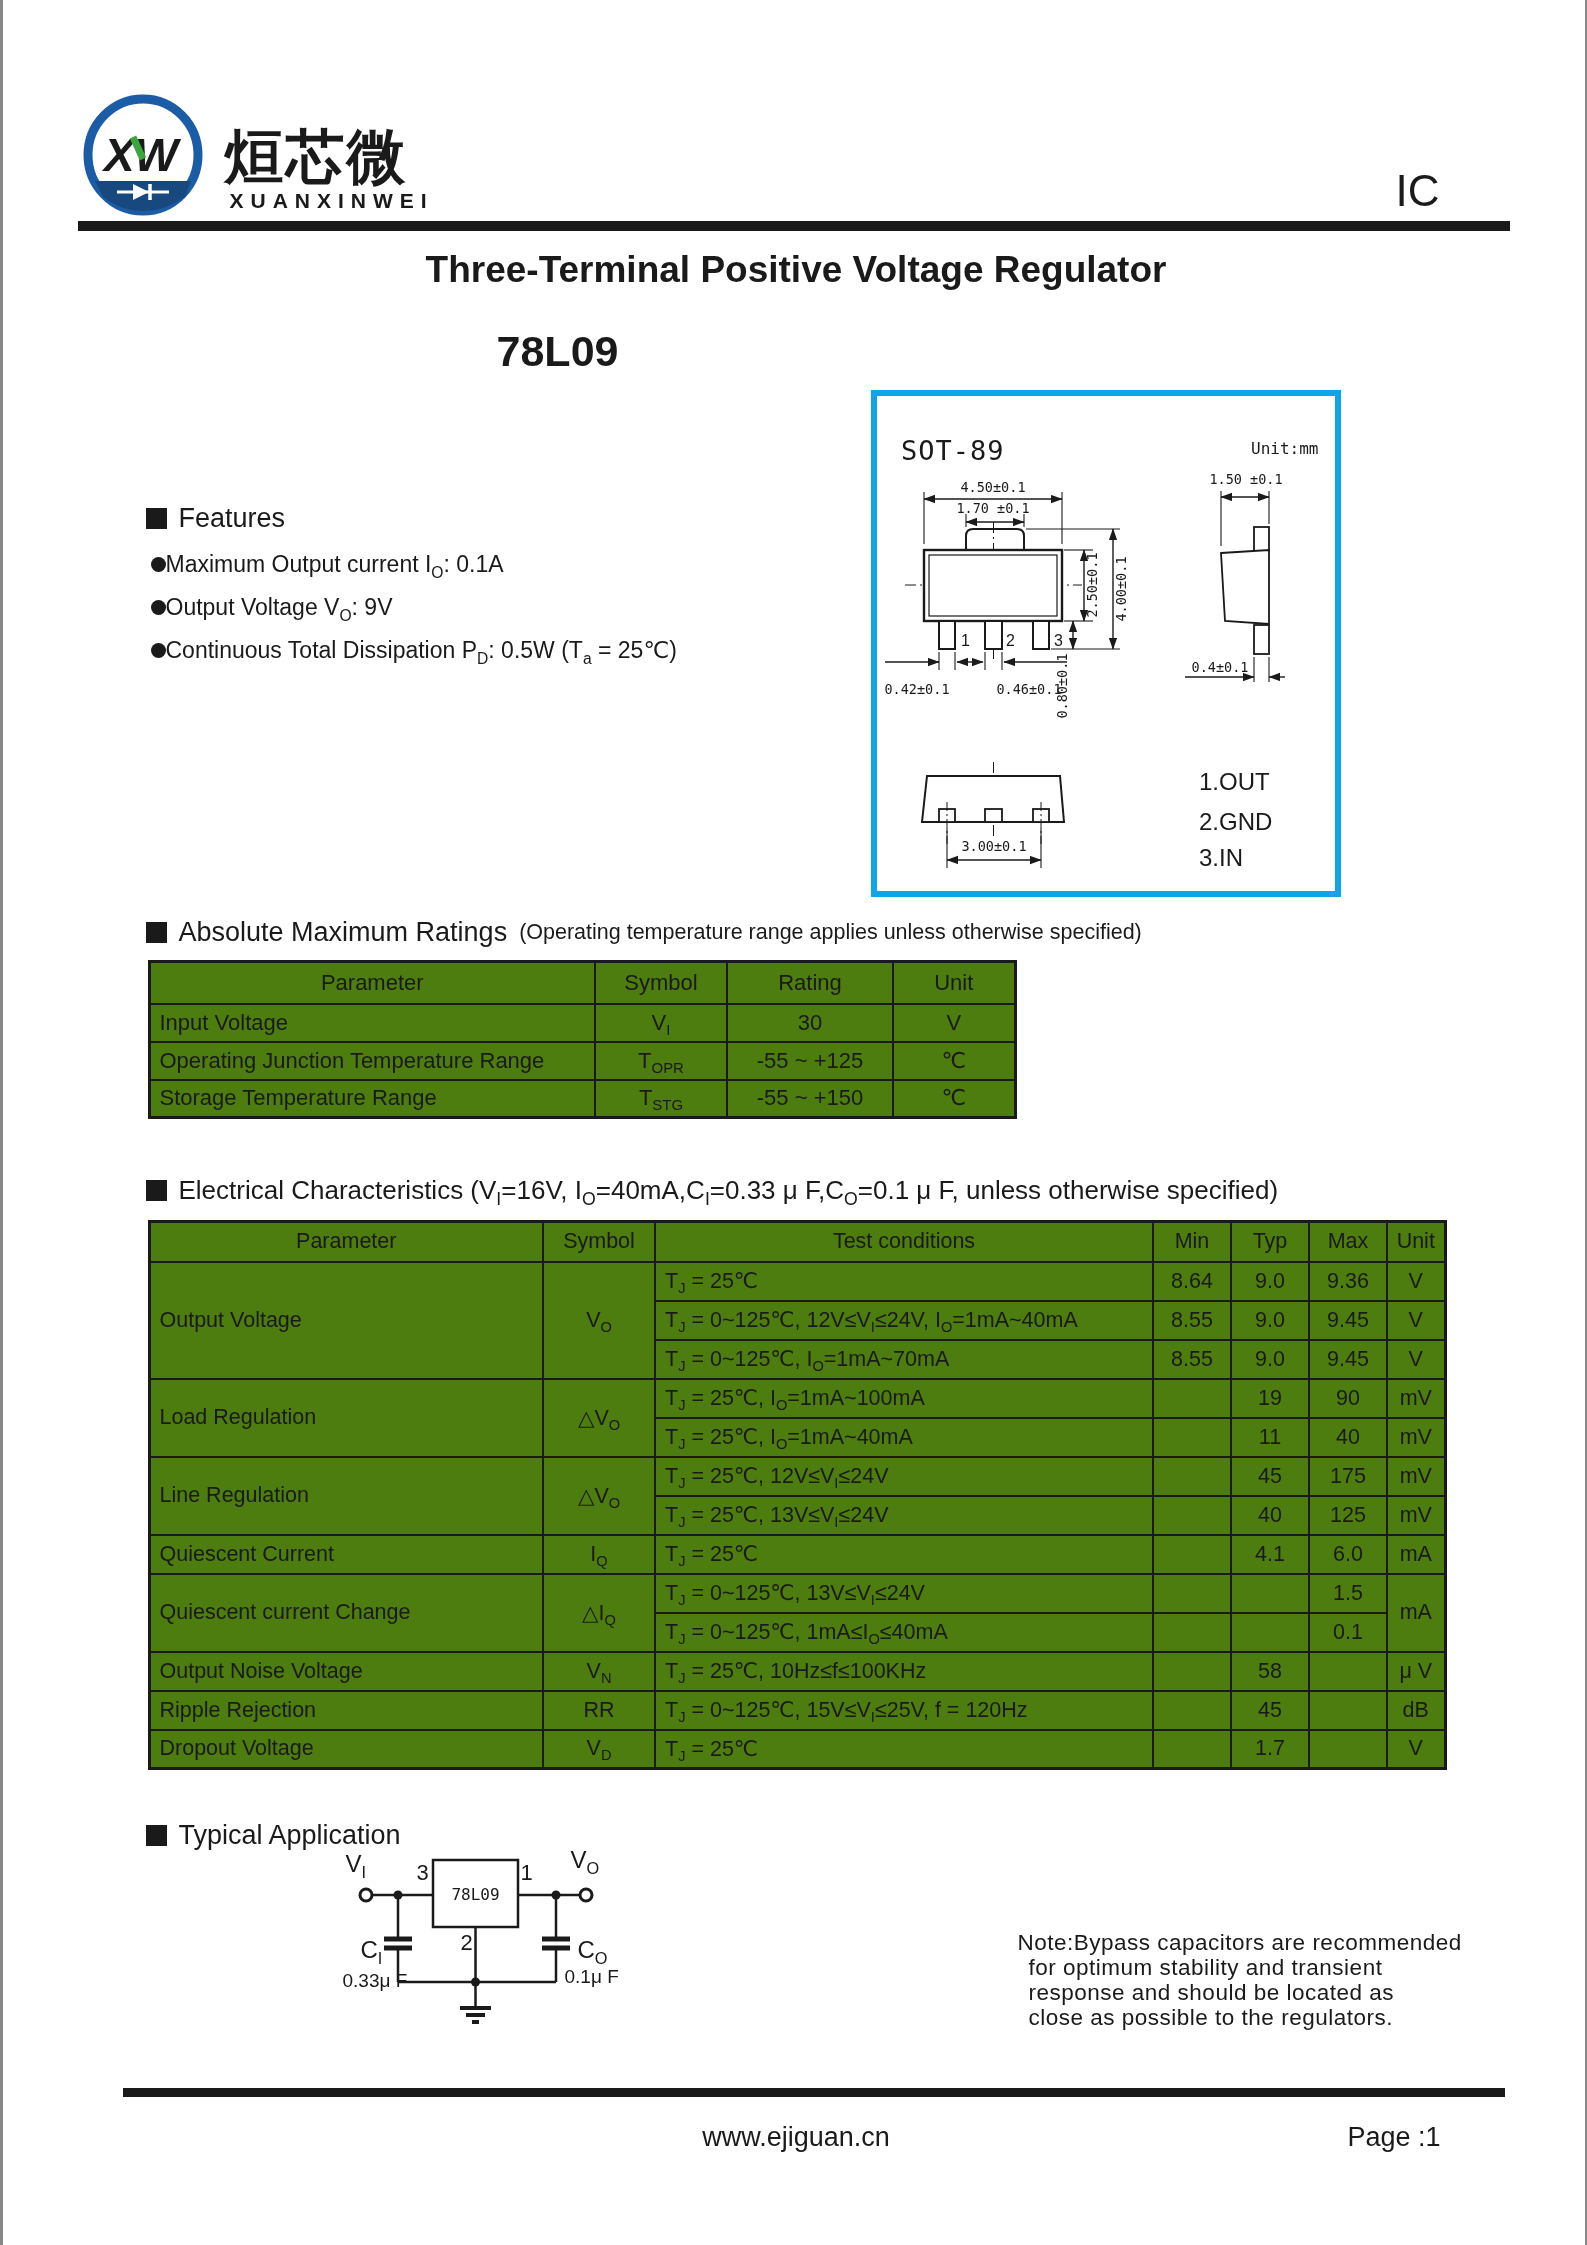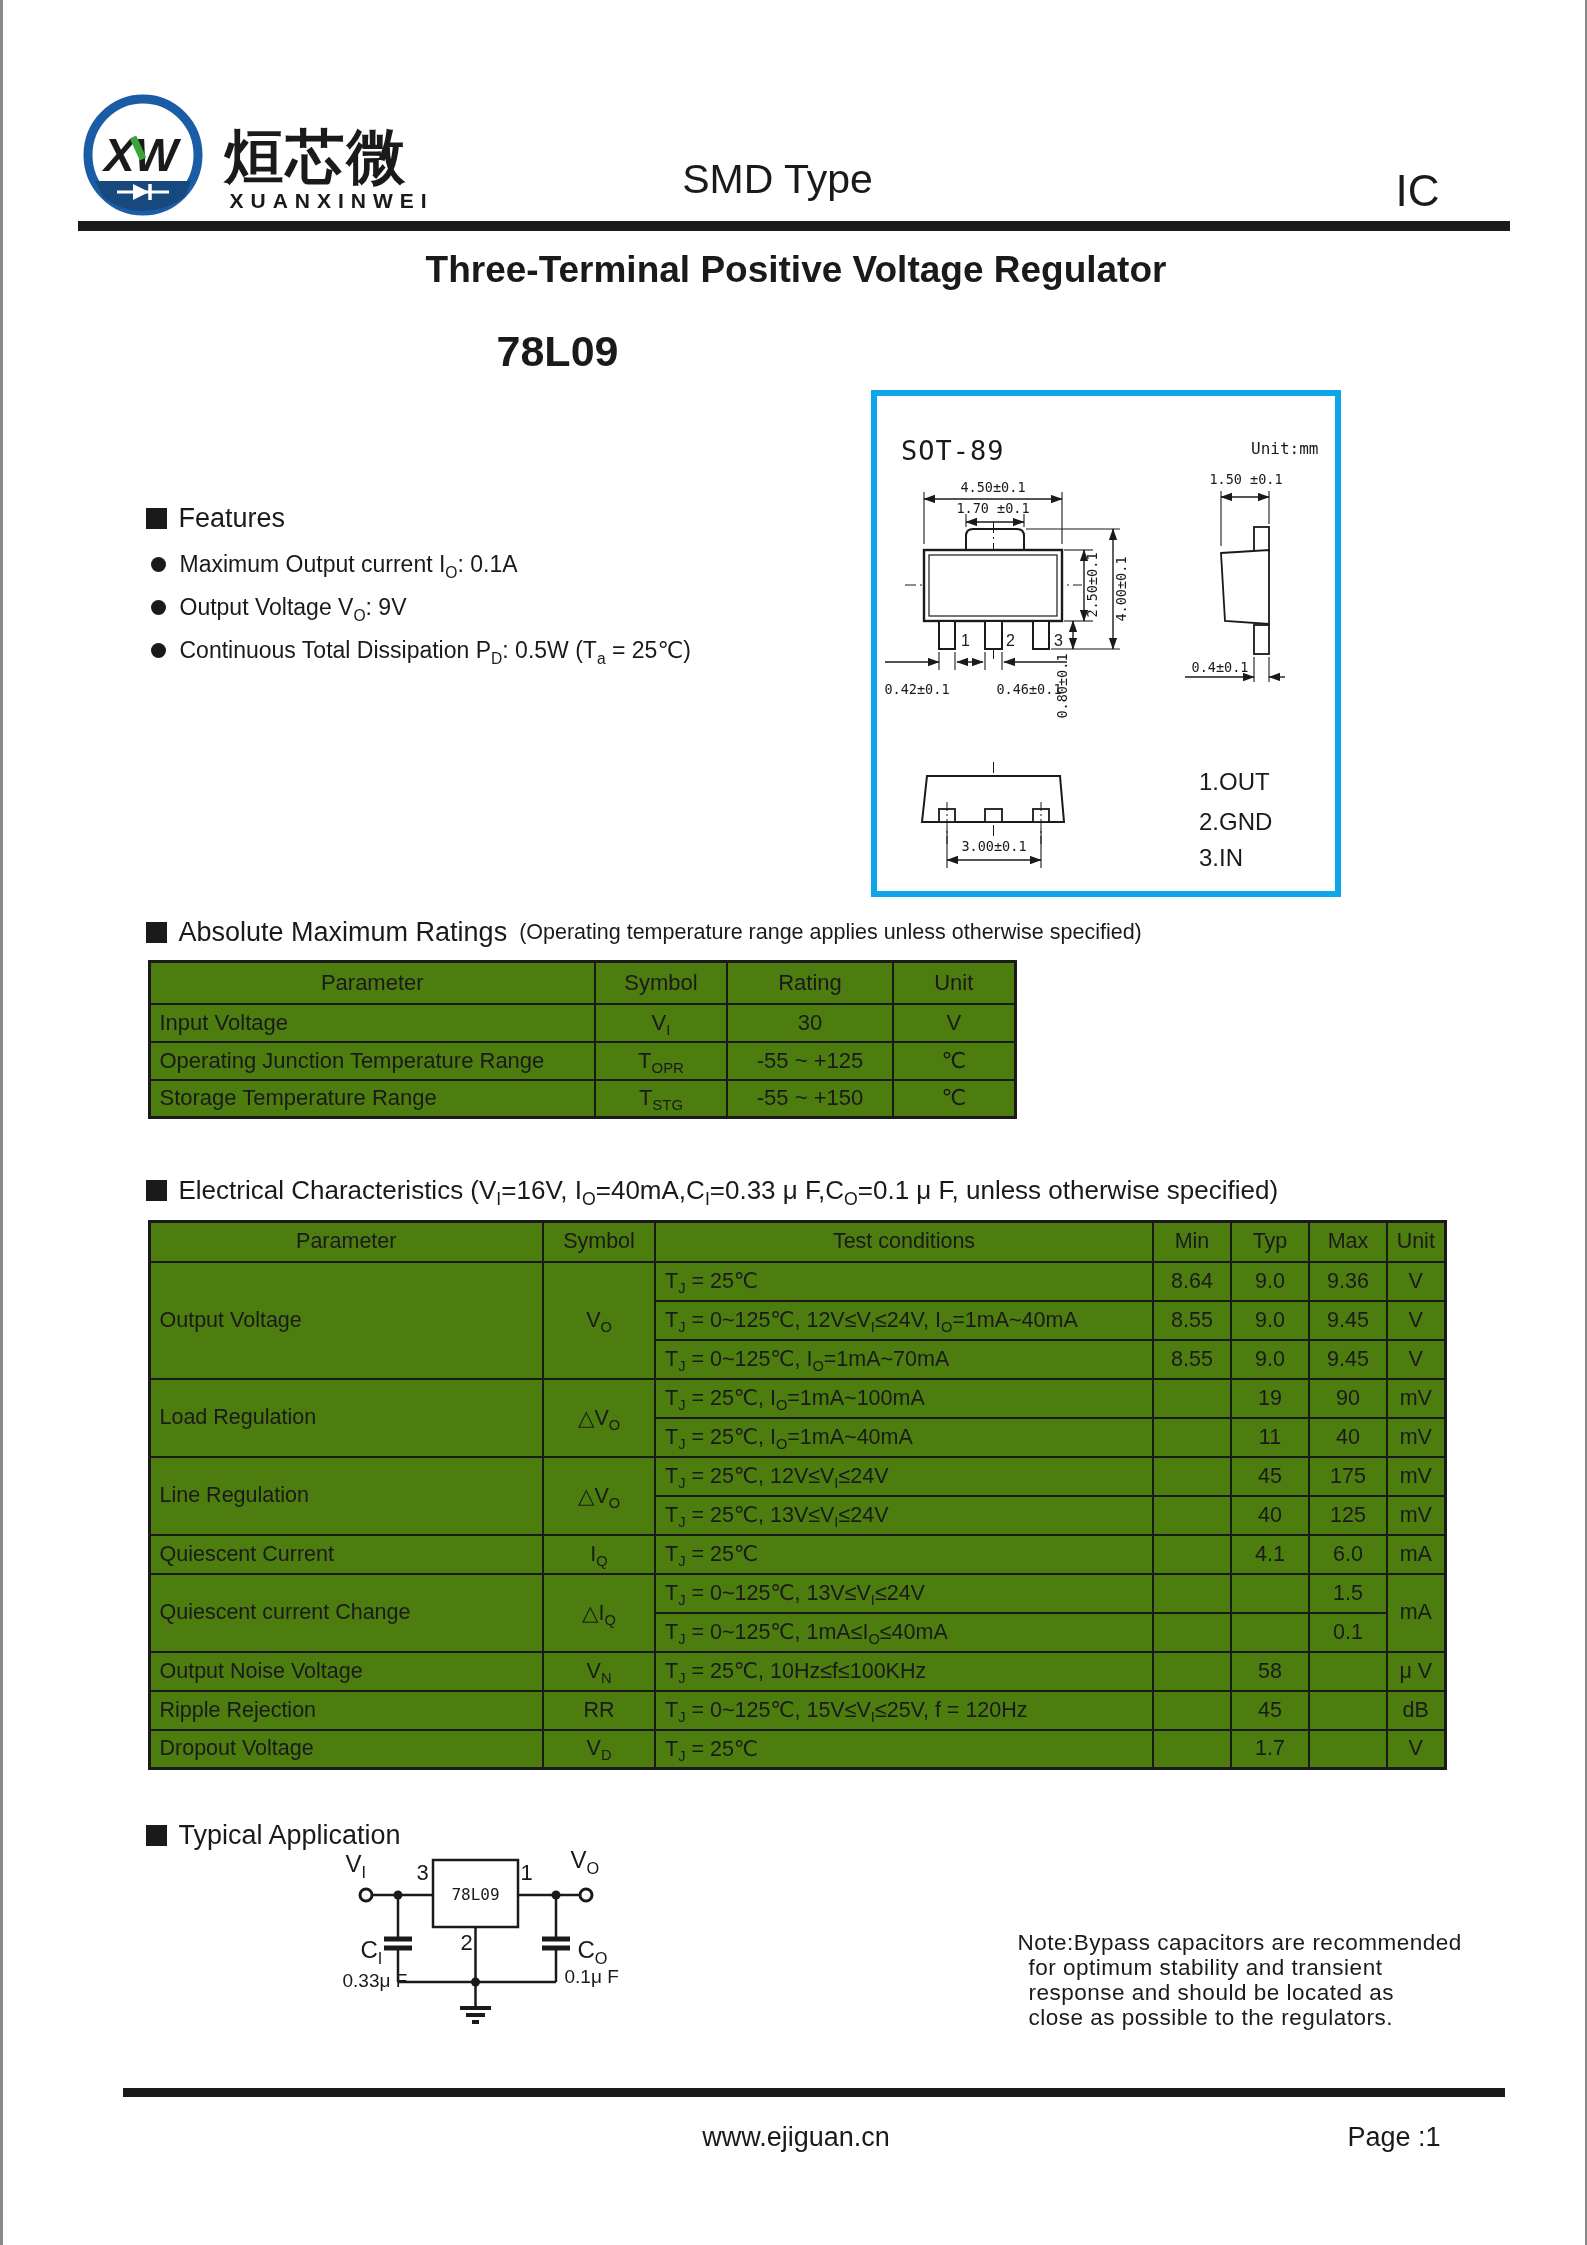--- a/index.html
+++ b/index.html
@@ -12,21 +12,21 @@
   .abs { position:absolute; }
   sub { font-size:68%; line-height:0; }
   .mono { font-family:"DejaVu Sans Mono","Liberation Mono",monospace; }
 
   
   .sec-head { display:flex; align-items:center; gap:12px; font-size:27px; }
   .sq { display:inline-block; width:21px; height:21px; background:#1a1a1a; flex:0 0 auto; }
   .sec-sub { font-size:21.5px; }
 
   
-  .feat-item { display:flex; align-items:center; gap:14px; font-size:23px; }
+  .feat-item { display:flex; align-items:center; font-size:23px; }
   .dot { display:inline-block; width:15px; height:15px; border-radius:50%; background:#1a1a1a; flex:0 0 auto; }
 
   
   table { border-collapse:collapse; table-layout:fixed; background:#4d7c0f; }
   td,th { border:2px solid #1a1a1a; padding:2px 9px; font-weight:normal; overflow:hidden; }
   table.dstable { border:3px solid #1a1a1a; }
   .c { text-align:center; padding-left:2px; padding-right:2px; }
   .l { text-align:left; }
   #abs-table { font-size:22px; }
   #elec-table { font-size:21.5px; }
@@ -51,21 +51,20 @@
     <ellipse cx="62" cy="62" rx="55" ry="56" fill="#ffffff" stroke="#1b5ca6" stroke-width="9"></ellipse>
     <text x="60" y="78" font-size="46" font-weight="bold" font-style="italic" text-anchor="middle" fill="#1b5ca6" font-family="Liberation Sans, sans-serif">XW</text>
     <polyline points="52,44 62,66" stroke="#3aa63c" stroke-width="7" fill="none"></polyline>
     <path d="M14,88 L110,88 L104,104 Q84,118 62,118 Q40,118 22,104 Z" fill="#17497e"></path>
     <line x1="36" y1="99" x2="88" y2="99" stroke="#ffffff" stroke-width="3"></line>
     <polygon points="52,91 52,107 68,99" fill="#ffffff"></polygon>
     <line x1="69" y1="91" x2="69" y2="107" stroke="#ffffff" stroke-width="3.5"></line>
   </svg>
   <div class="abs" style="left:222px;top:118px;font-size:59px;font-weight:bold;letter-spacing:2px;">烜芯微</div>
   <div class="abs" style="left:227px;top:189px;font-size:21px;font-weight:600;letter-spacing:7px;">XUANXINWEI</div>
-  <div class="abs" style="left:600px;top:156px;width:350px;text-align:center;font-size:41px;">SMD Type</div>
   <div class="abs" style="left:1393px;top:166px;font-size:44px;">IC</div>
   <div class="abs rule" style="left:75px;top:221px;width:1432px;height:10px;"></div>
 
   <div class="abs" style="left:0;top:249px;width:1587px;text-align:center;font-size:37px;font-weight:bold;">Three-Terminal Positive Voltage Regulator</div>
   <div class="abs" style="left:430px;top:327px;width:250px;text-align:center;font-size:43px;font-weight:bold;">78L09</div>
 
   <div class="abs pkgbox" style="left:868px;top:390px;width:470px;height:507px;">
     <svg class="lineart" width="466" height="503" viewBox="0 0 466 503">
       <defs>
         <marker id="ar" orient="auto-start-reverse" markerWidth="9" markerHeight="7" refX="8" refY="3">

